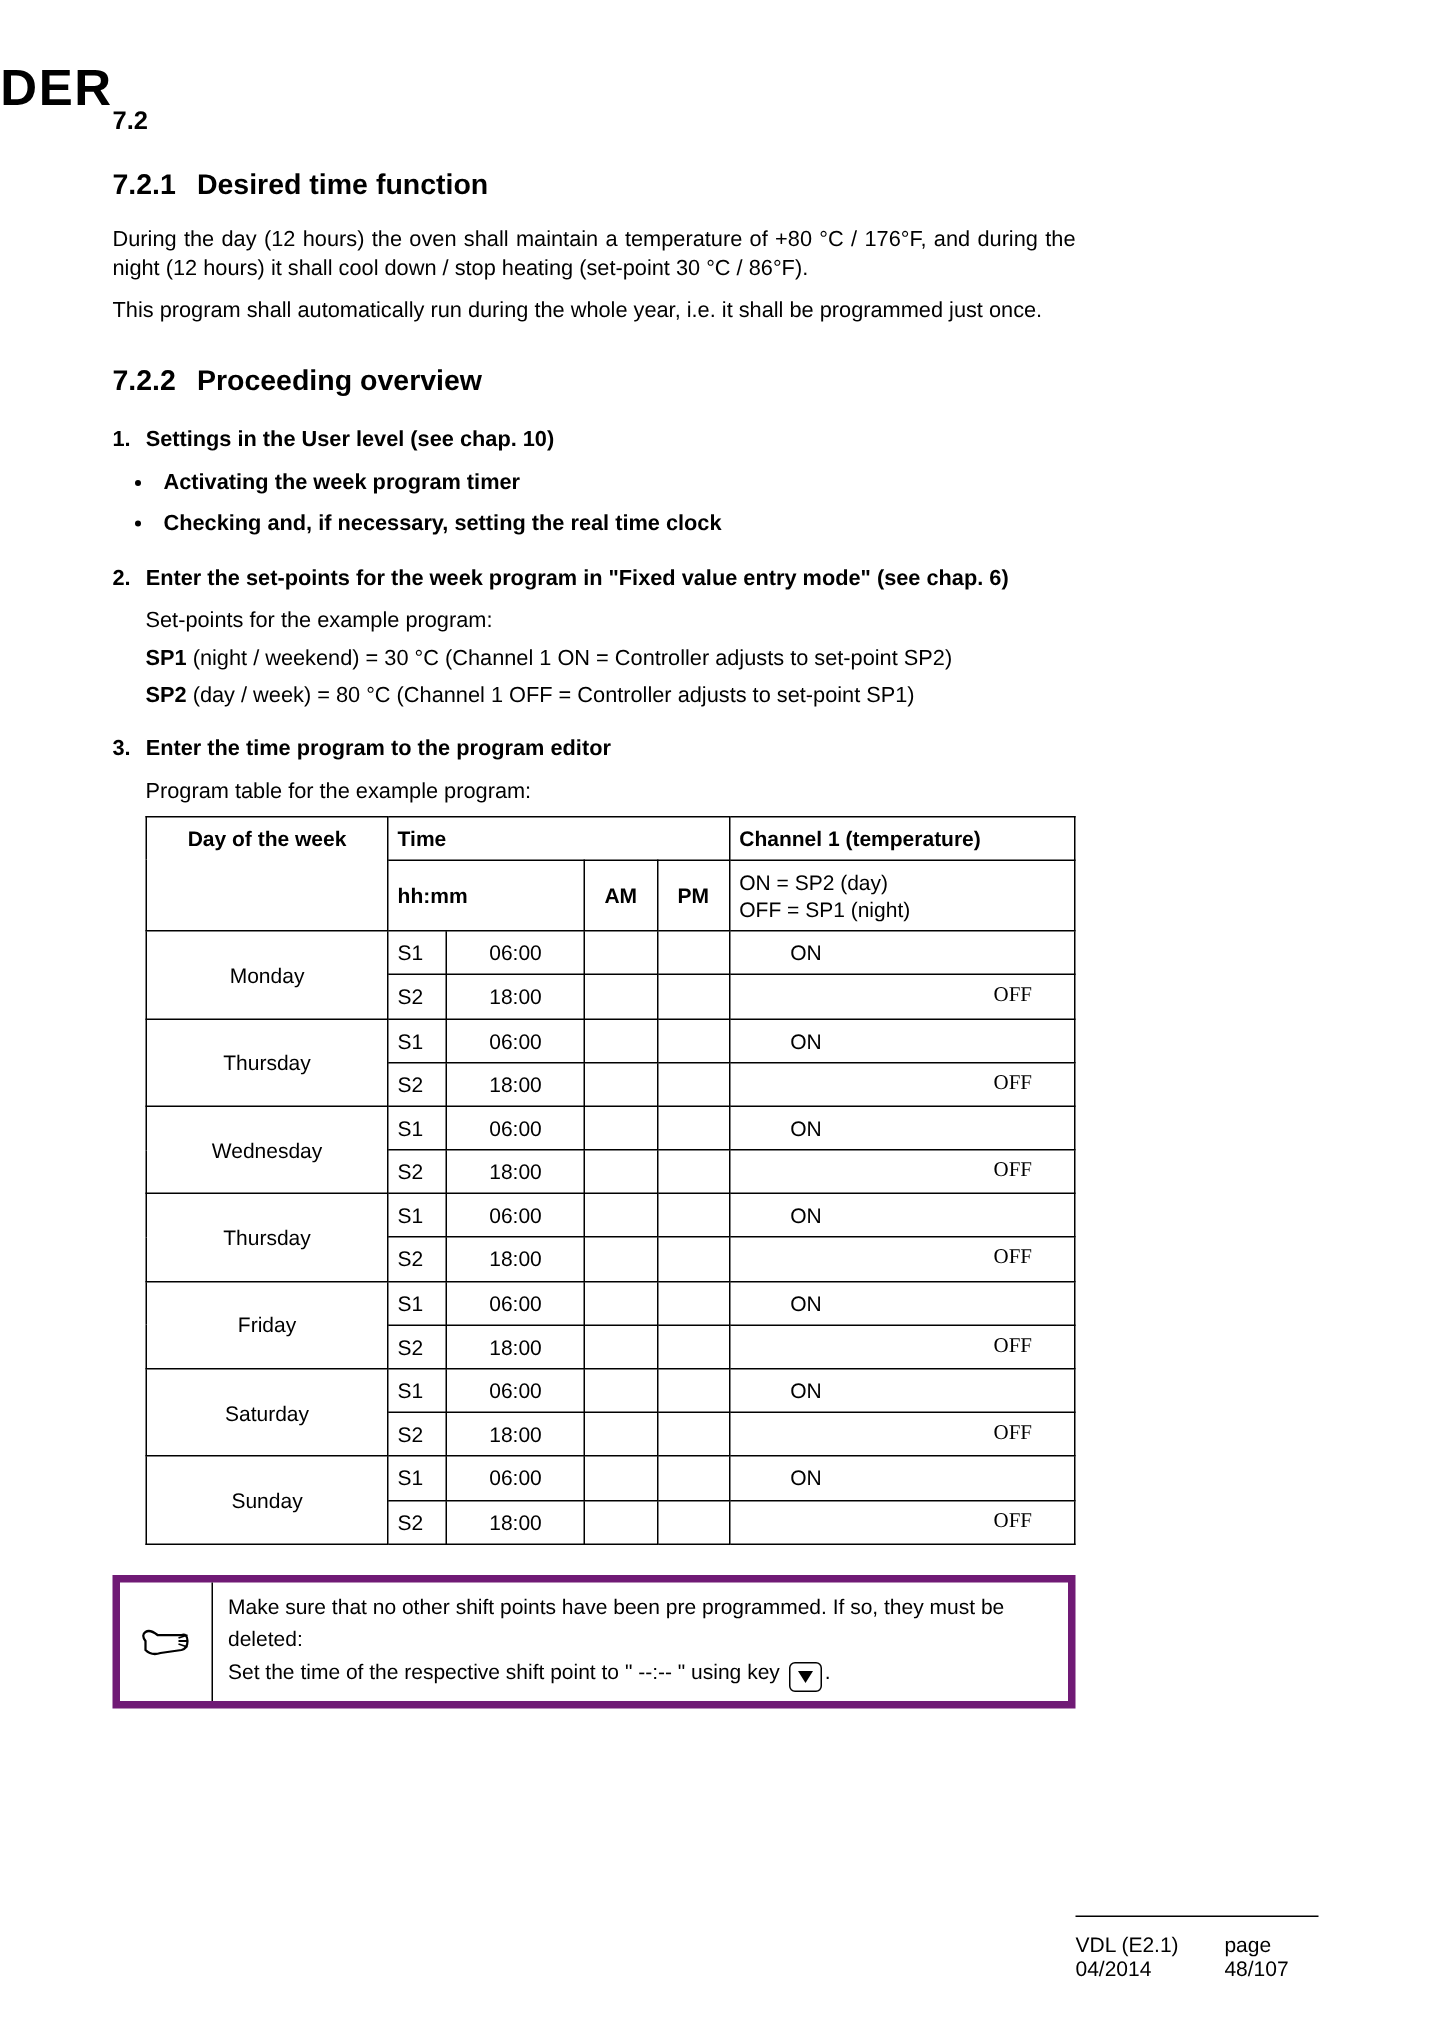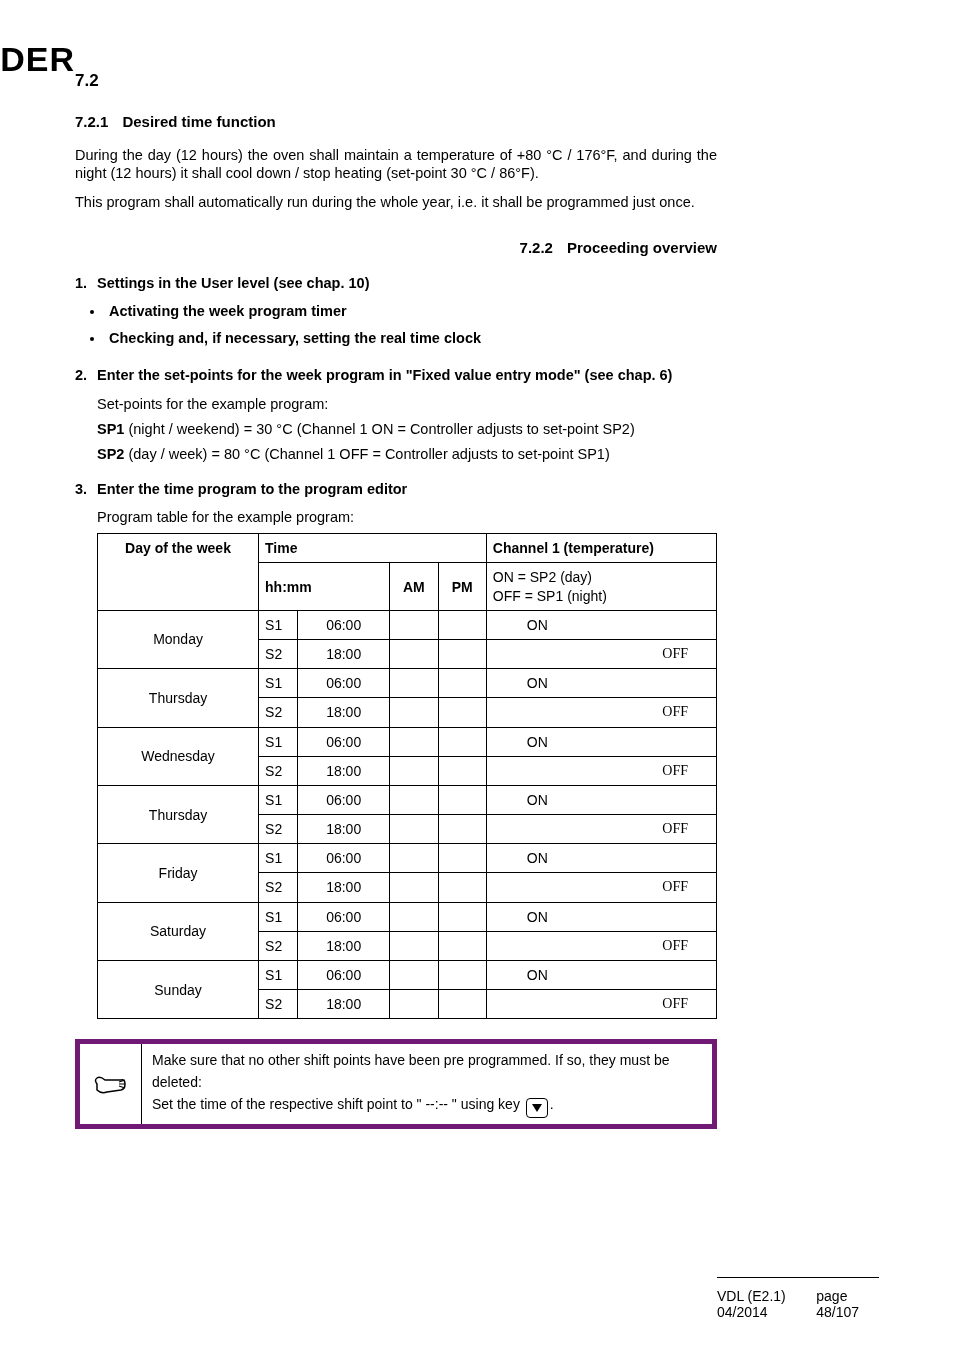--- a/index.html
+++ b/index.html
@@ -49,21 +49,21 @@
   }
   .h2 {
     font-size: 17px;
     font-weight: bold;
     margin-top: 30px;
     margin-bottom: 18px;
     display: flex;
     gap: 24px;
   }
   .h3 {
-    font-size: 15px;
+    font-size: 19px;
     font-weight: bold;
     margin-top: 20px;
     margin-bottom: 14px;
     display: flex;
     gap: 14px;
   }
   p.body-text {
     margin: 0 0 10px 0;
     text-align: justify;
   }
@@ -174,21 +174,21 @@
     <div class="h3">
       <span>7.2.1</span>
       <span>Desired time function</span>
     </div>
 
     <p class="body-text">
       <span>During the day (12 hours) the oven shall maintain a temperature of +80 °C / </span><span class="italic">176°F</span><span>, and during the night (12 hours) it shall cool down / stop heating (set-point 30 °C / </span><span class="italic">86°F</span><span>).</span>
     </p>
     <p class="body-text">This program shall automatically run during the whole year, i.e. it shall be programmed just once.</p>
 
-    <div class="h3" style="margin-top:26px;justify-content:flex-end;">
+    <div class="h3" style="margin-top:26px;">
       <span>7.2.2</span>
       <span>Proceeding overview</span>
     </div>
 
     <div class="ol-item">
       <span>1.</span>
       <span>Settings in the User level (see chap. 10)</span>
     </div>
     <ul class="sub-list">
       <li>Activating the week program timer</li>

